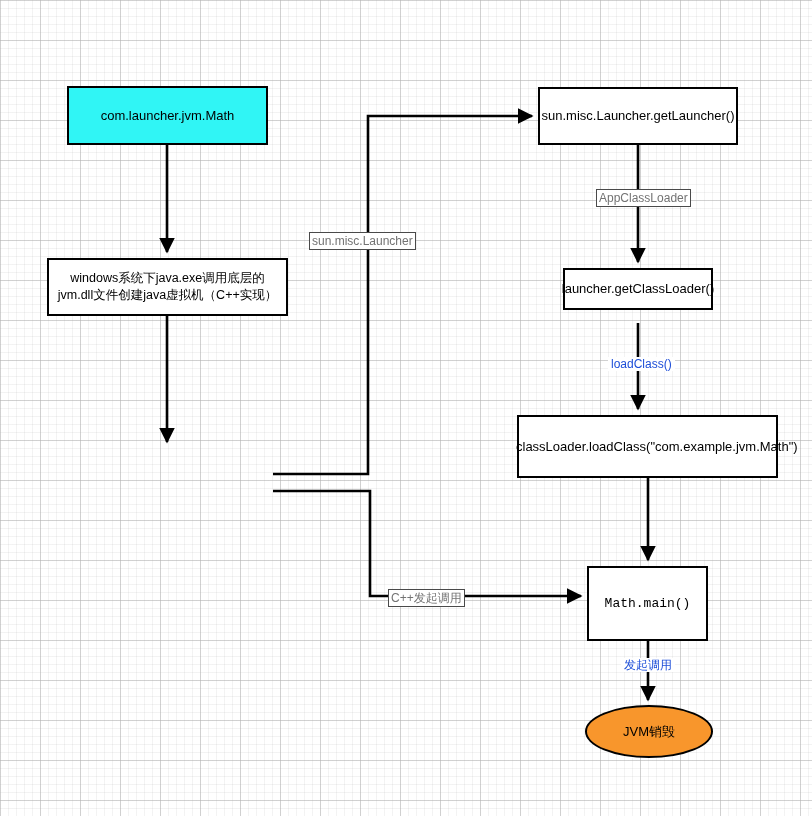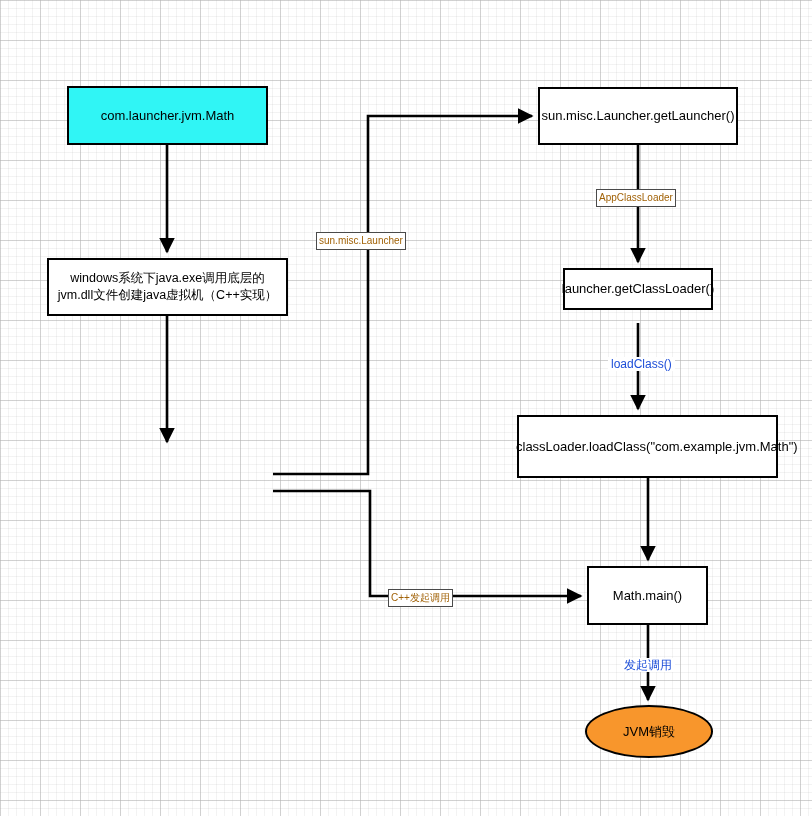--- a/index.html
+++ b/index.html
@@ -52,22 +52,22 @@
   .node.ellipse {
     border-radius: 50%;
     background: #F8962C;
     border: 2px solid #000000;
   }
   .edge-label {
     position: absolute;
     box-sizing: border-box;
     border: 1px solid #4a4a4a;
     background: #ffffff;
-    color: #a16207;
-    font-size: 10px;
+    color: #737373;
+    font-size: 12px;
     line-height: 14px;
     padding: 1px 2px;
     white-space: nowrap;
   }
   .plain-label {
     position: absolute;
     background: #ffffff;
     color: #1d4ed8;
     font-size: 12px;
     line-height: 14px;
@@ -146,29 +146,29 @@
   </div>
 
   <div class="node" id="node-get-classloader" style="left:563px; top:268px; width:150px; height:42px;">
     <span>launcher.getClassLoader()</span>
   </div>
 
   <div class="node" id="node-loadclass-call" style="left:517px; top:415px; width:261px; height:63px;">
     <span class="inner">classLoader.loadClass("com.example.jvm.Math")</span>
   </div>
 
-  <div class="node" id="node-math-main" style="left:587px; top:566px; width:121px; height:59px;">
+  <div class="node" id="node-math-main" style="left:587px; top:566px; width:121px; height:75px;font-family:Liberation Mono, monospace;">
     <span>Math.main()</span>
   </div>
 
   <div class="node ellipse" id="node-jvm-destroy" style="left:585px; top:705px; width:128px; height:53px;">
     <span>JVM销毁</span>
   </div>
 
-  <div class="edge-label" id="label-sun-misc-launcher" style="left:316px; top:232px;">sun.misc.Launcher</div>
+  <div class="edge-label" id="label-sun-misc-launcher" style="left:309px; top:232px;">sun.misc.Launcher</div>
 
   <div class="edge-label" id="label-app-class-loader" style="left:596px; top:189px;">AppClassLoader</div>
 
   <div class="edge-label" id="label-cpp-invoke" style="left:388px; top:589px;">C++发起调用</div>
 
   <div class="plain-label" id="label-load-class" style="left:608px; top:357px;">loadClass()</div>
 
   <div class="plain-label" id="label-run-finished" style="left:621px; top:658px;">发起调用</div>
 
 </div>

